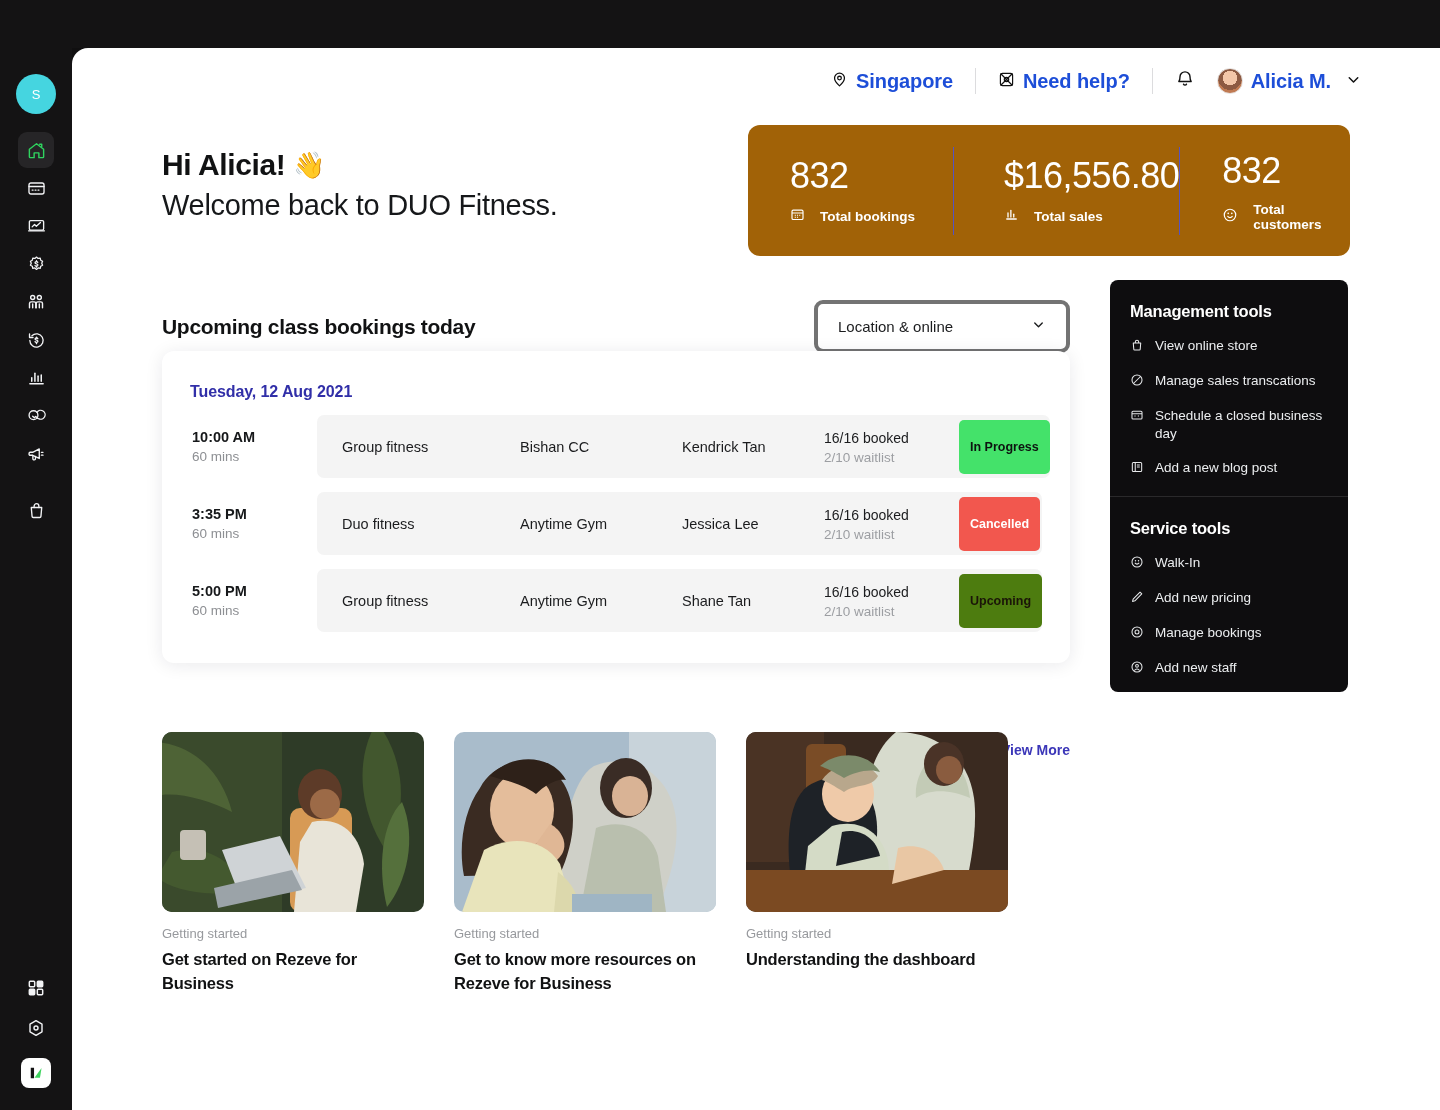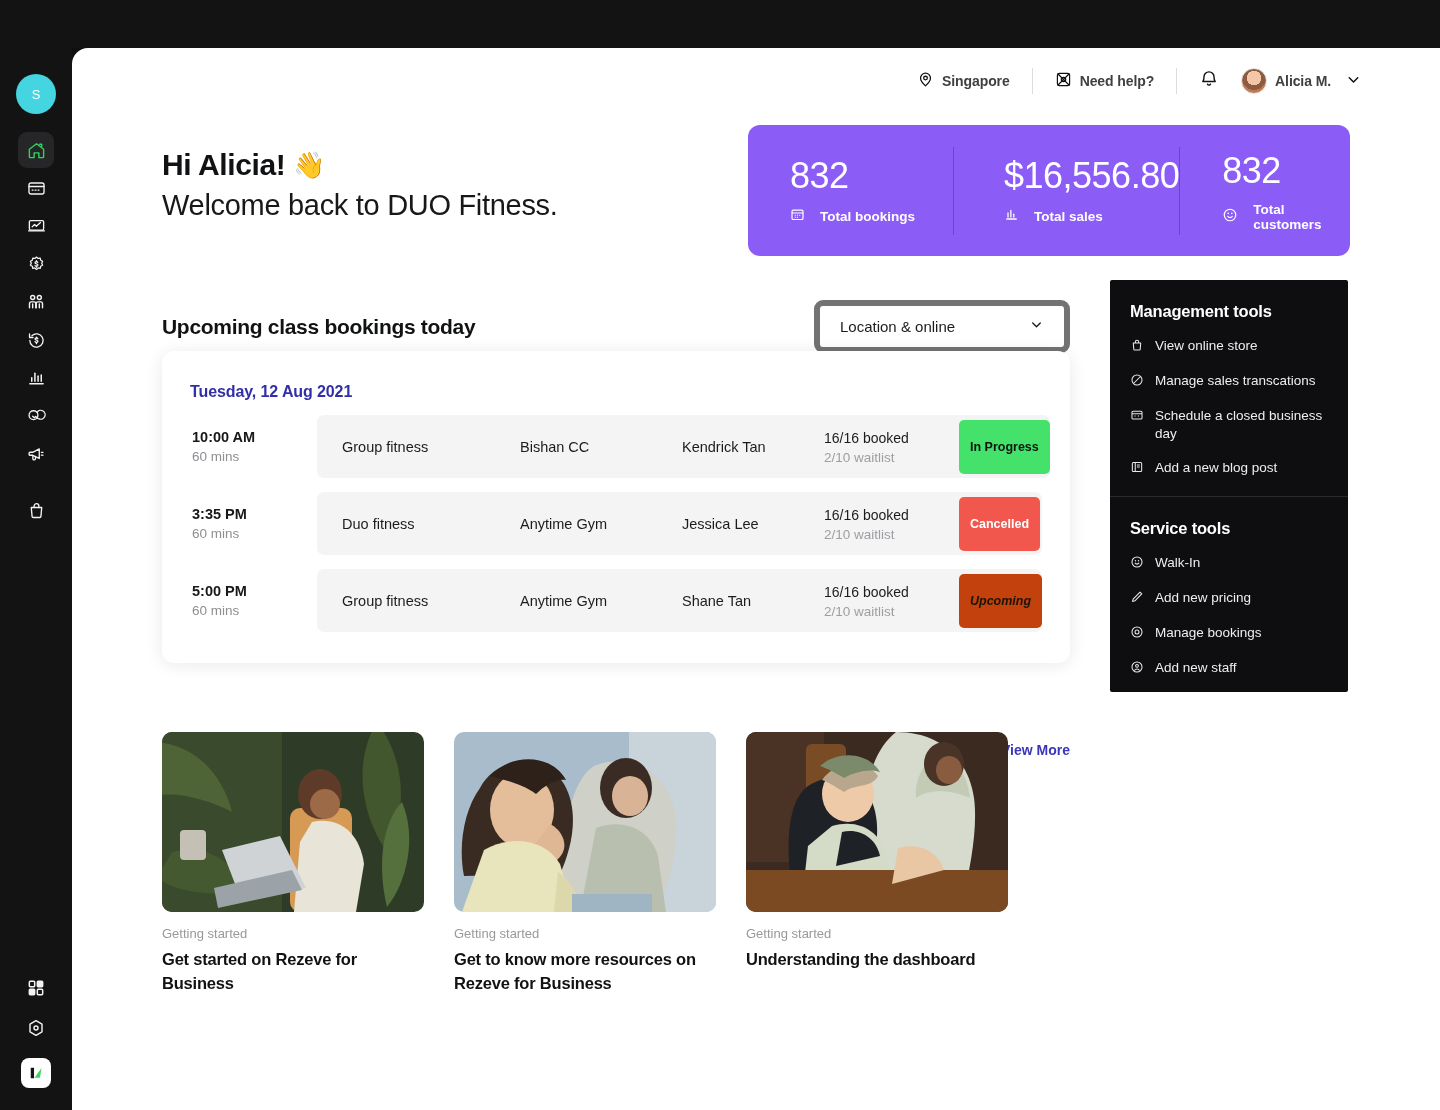--- a/index.html
+++ b/index.html
@@ -85,21 +85,21 @@
   }
 
   
   #topbar {
     position: absolute;
     right: 78px; top: 13px;
     display: flex; align-items: center;
     height: 40px;
   }
   .tb-group { display: flex; align-items: center; gap: 8px; cursor: pointer; }
-  .tb-label { font-size: 14px; font-weight: bold; color: #404040; letter-spacing: -0.1px; }
+  .tb-label { font-size: 20px; font-weight: bold; color: #1d4ed8; letter-spacing: -0.1px; }
   .tb-div { width: 1px; height: 26px; background: #dcdcde; margin: 0 22px; }
   .bell { cursor: pointer; margin-right: 22px; }
   .avatar-img {
     width: 26px; height: 26px; border-radius: 50%;
     background: radial-gradient(circle at 50% 38%, #f3c6a8 0 38%, #8d5a42 38% 62%, #c07a52 62% 100%);
     border: 1px solid #e7e2df;
     overflow: hidden;
   }
   .chev { margin-left: 14px; cursor: pointer; }
 
@@ -111,21 +111,21 @@
     display: flex; align-items: center; gap: 8px;
   }
   .greet-emoji { font-size: 26px; }
   .greet-line2 { font-size: 29px; color: #16181a; margin-top: 7px; letter-spacing: -0.3px; }
 
   
   #stats-banner {
     position: absolute;
     left: 676px; top: 77px;
     width: 602px; height: 131px;
-    background: #8b5cf6;
+    background: #a16207;
     border-radius: 12px;
     display: flex;
     align-items: center;
   }
   .stat { flex: 1; padding-left: 42px; }
   .stat:nth-child(1) { flex: 0 0 205px; }
   .stat:nth-child(3) { flex: 0 0 205px; padding-left: 50px; }
   .stat-value { font-size: 36px; color: #ffffff; letter-spacing: -0.5px; }
   .stat-row { display: flex; align-items: center; gap: 15px; margin-top: 10px; }
   .stat-label { font-size: 13.5px; font-weight: bold; color: #ffffff; }
@@ -134,21 +134,21 @@
   
   #section-head {
     position: absolute;
     left: 90px; top: 252px;
     width: 908px;
     display: flex; align-items: center; justify-content: space-between;
   }
   .sec-title { font-size: 21px; font-weight: bold; color: #111213; letter-spacing: -0.3px; }
   #location-select {
     width: 256px; height: 53px;
-    border: 6px solid #737373;
+    border: 4px solid #737373;
     border-radius: 9px;
     background: #fff;
     display: flex; align-items: center; justify-content: space-between;
     padding: 0 20px;
     cursor: pointer;
   }
   .sel-value { font-size: 15px; color: #1b1c1e; }
 
   
   #bookings-card {
@@ -193,29 +193,29 @@
   .b-wait { font-size: 13.5px; color: #9c9ea2; margin-top: 3px; }
   .badge {
     font-size: 12.5px;
     font-weight: bold;
     border-radius: 5px;
     padding: 20px 11px;
     white-space: nowrap;
   }
   .badge-inprogress { background: #44e26a; color: #0d1410; }
   .badge-cancelled  { background: #f2574e; color: #ffffff; }
-  .badge-upcoming   { background: #c2410c; color: #1b1508; font-style: italic; }
+  .badge-upcoming   { background: #4d7c0f; color: #1b1508; }
 
   
   #tools-panel {
     position: absolute;
     left: 1038px; top: 232px;
     width: 238px; height: 412px;
     background: #0e0d0f;
-    border-radius: 2px;
+    border-radius: 8px;
     color: #ffffff;
     overflow: hidden;
   }
   .tools-block { padding: 22px 20px 18px 20px; }
   .tools-block + .tools-block { border-top: 1px solid #2a292b; }
   .tools-title { font-size: 16.5px; font-weight: bold; letter-spacing: -0.2px; }
   .tool-item {
     display: flex; align-items: flex-start; gap: 10px;
     margin-top: 16px;
     cursor: pointer;

